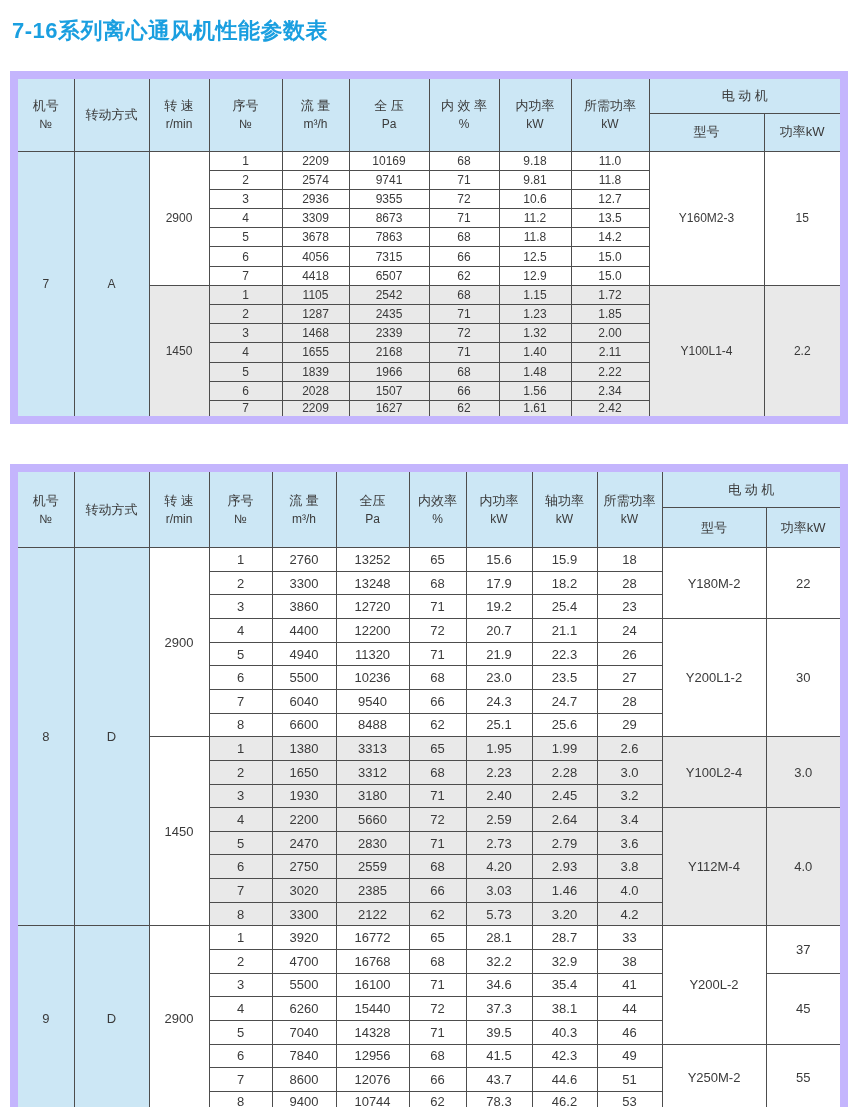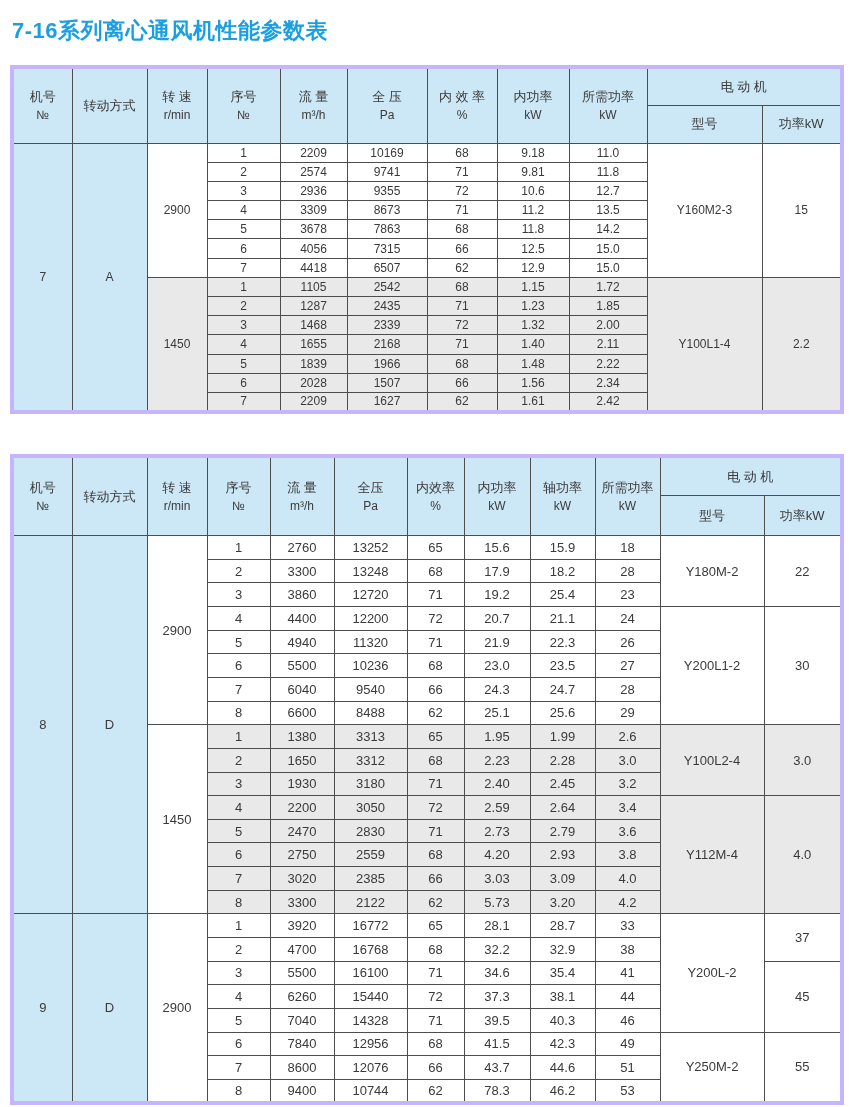--- a/index.html
+++ b/index.html
@@ -1,19 +1,19 @@
 <!DOCTYPE html>
 <html><head>
 <meta charset="utf-8">
 <style>
   html,body{margin:0;padding:0;background:#ffffff;}
   body{width:850px;height:1107px;font-family:"Liberation Sans","DejaVu Sans",sans-serif;color:#3a3a3a;overflow:hidden;}
   .page{padding:10px;}
-  .title{color:#1a9fe0;font-size:22px;font-weight:bold;margin:6px 0 19px 2px;letter-spacing:0.5px;}
-  table.ftable{border-collapse:collapse;table-layout:fixed;width:830px;border:4px solid #c4b5fd;}
+  .title{color:#1a9fe0;font-size:22px;font-weight:bold;margin:6px 0 25px 2px;letter-spacing:0.5px;}
+  table.ftable{border-collapse:collapse;table-layout:fixed;width:830px;border:8px solid #c4b5fd;}
   .ftable th,.ftable td{border:1px solid #4d4d4d;text-align:center;vertical-align:middle;padding:0;color:#3a3a3a;overflow:hidden;}
   .ftable thead th{background:#cce7f5;font-weight:normal;font-size:13px;line-height:1.35;}
   .hsub{font-size:12px;margin-top:1px;}
   td.blue{background:#cce7f5;}
   td.shade{background:#e9e9e9;}
   .t1 thead tr{height:38px;}
   .t2 thead tr{height:40px;}
   .t1 tbody tr{height:19.2px;}
   .t2 tbody tr{height:23.65px;}
   .t1 tbody{font-size:12px;}
@@ -376,21 +376,21 @@
           <td class="shade">1930</td>
           <td class="shade">3180</td>
           <td class="shade">71</td>
           <td class="shade">2.40</td>
           <td class="shade">2.45</td>
           <td class="shade">3.2</td>
         </tr>
         <tr>
           <td class="shade">4</td>
           <td class="shade">2200</td>
-          <td class="shade">3050</td>
+          <td class="shade">5660</td>
           <td class="shade">72</td>
           <td class="shade">2.59</td>
           <td class="shade">2.64</td>
           <td class="shade">3.4</td>
           <td class="shade" rowspan="5">Y112M-4</td>
           <td class="shade" rowspan="5">4.0</td>
         </tr>
         <tr>
           <td class="shade">5</td>
           <td class="shade">2470</td>
@@ -408,21 +408,21 @@
           <td class="shade">4.20</td>
           <td class="shade">2.93</td>
           <td class="shade">3.8</td>
         </tr>
         <tr>
           <td class="shade">7</td>
           <td class="shade">3020</td>
           <td class="shade">2385</td>
           <td class="shade">66</td>
           <td class="shade">3.03</td>
-          <td class="shade">3.09</td>
+          <td class="shade">1.46</td>
           <td class="shade">4.0</td>
         </tr>
         <tr>
           <td class="shade">8</td>
           <td class="shade">3300</td>
           <td class="shade">2122</td>
           <td class="shade">62</td>
           <td class="shade">5.73</td>
           <td class="shade">3.20</td>
           <td class="shade">4.2</td>

